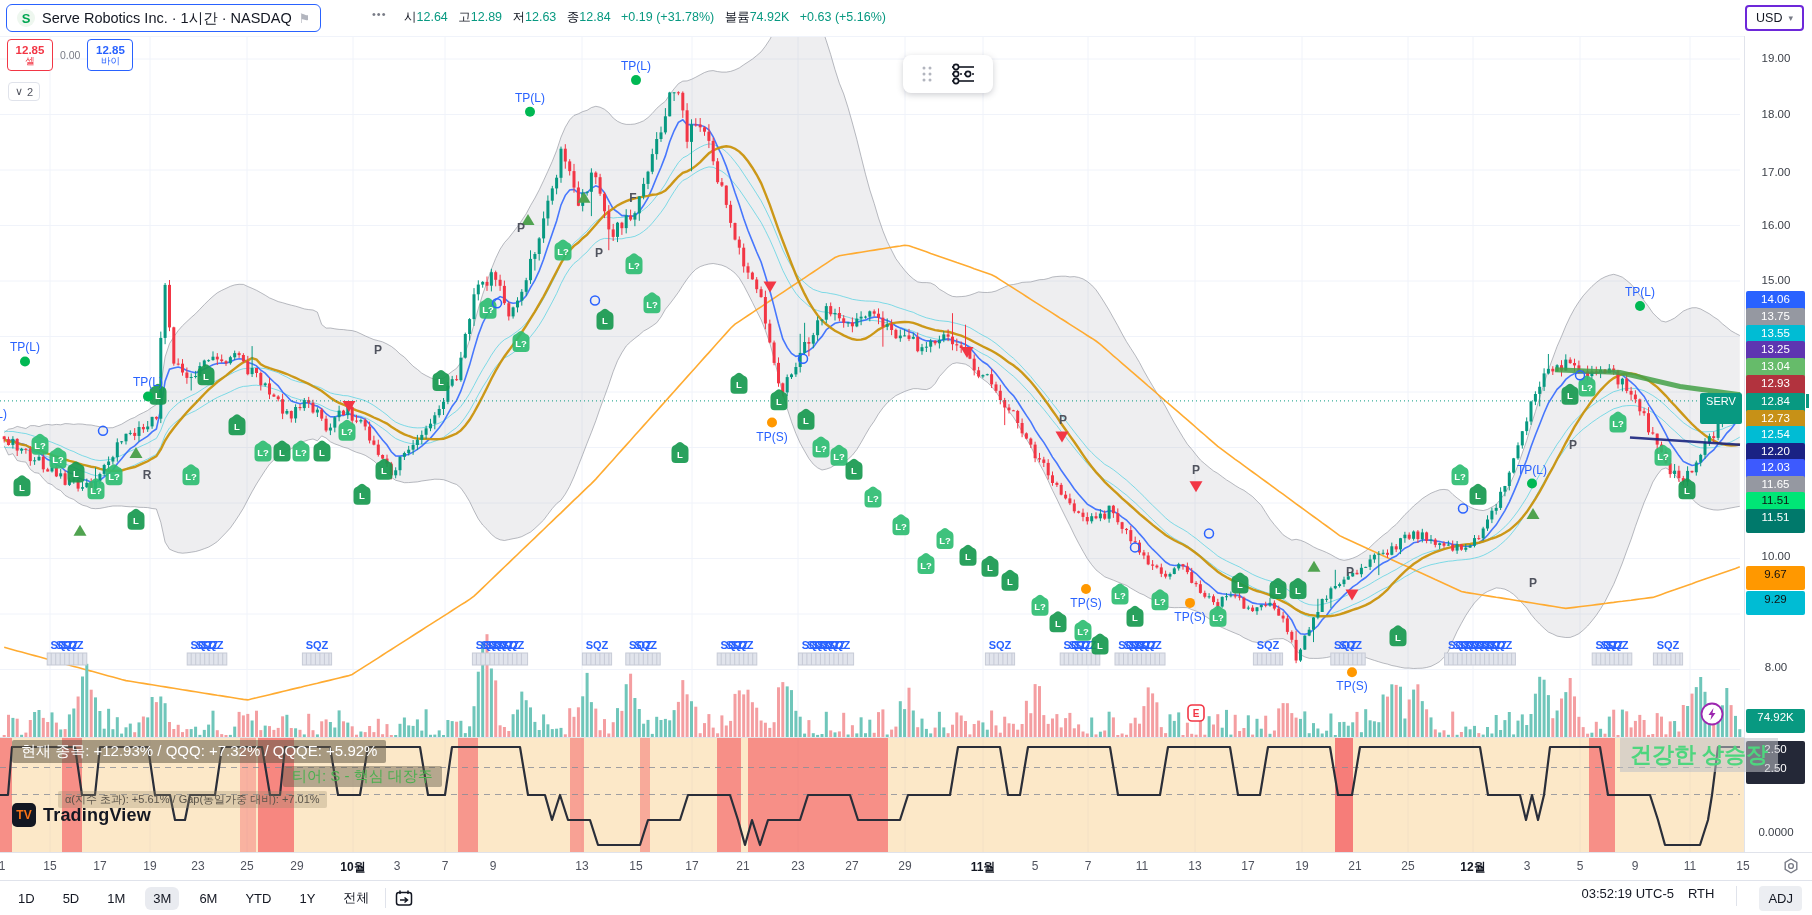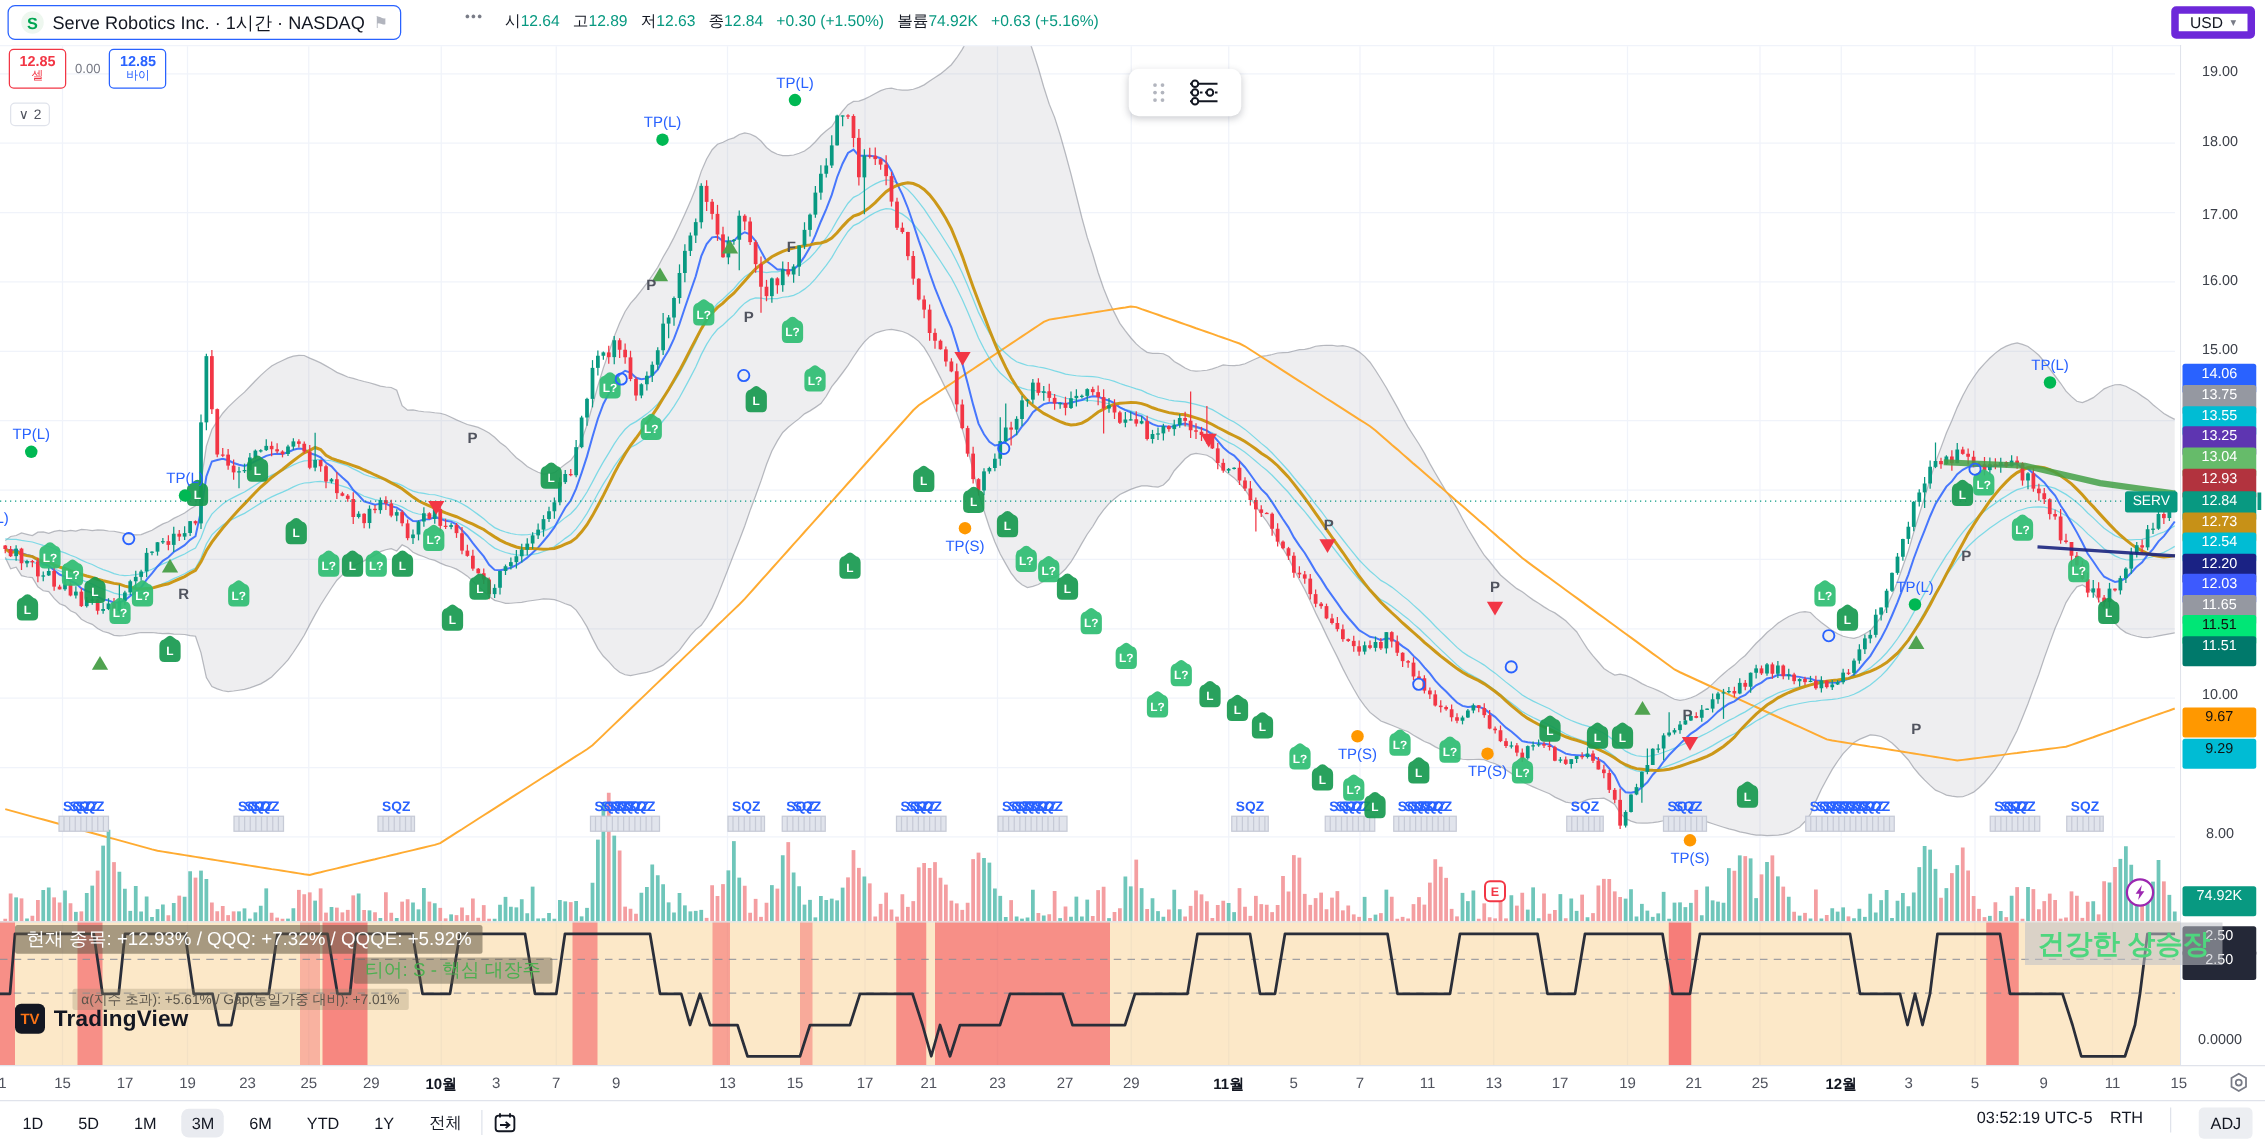--- a/index.html
+++ b/index.html
@@ -12,38 +12,38 @@
   
   .header{position:absolute;left:0;top:0;width:1812px;height:36px;background:#fff;z-index:30;}
   .symbol-btn{position:absolute;left:6px;top:4px;height:28px;display:flex;align-items:center;gap:7px;padding:0 10px;border:1.5px solid #2962ff;border-radius:6px;background:#fff;cursor:pointer;}
   .sym-logo{display:inline-flex;width:18px;height:18px;border-radius:50%;background:#eef7ef;color:#00a651;font-weight:bold;font-size:13px;align-items:center;justify-content:center;}
   .sym-title{font-size:14.5px;color:#131722;white-space:nowrap;}
   .flag{color:#b2b5be;font-size:13px;}
   .more-btn{position:absolute;left:372px;top:8px;color:#787b86;font-size:11px;letter-spacing:1px;cursor:pointer;}
   .ohlc{position:absolute;left:404px;top:9px;font-size:12.5px;white-space:nowrap;}
   .ohlc .lb{color:#131722;margin-left:7px;}
   .ohlc .up{color:#089981;}
-  .usd-btn{position:absolute;right:8px;top:5px;height:26px;display:flex;align-items:center;gap:6px;padding:0 9px;border:6px solid #6d28d9;border-radius:4px;font-size:12.5px;color:#131722;cursor:pointer;background:#fff;}
+  .usd-btn{position:absolute;right:8px;top:5px;height:26px;display:flex;align-items:center;gap:6px;padding:0 9px;border:2px solid #6d28d9;border-radius:4px;font-size:12.5px;color:#131722;cursor:pointer;background:#fff;}
   .usd-btn .chev{color:#787b86;font-size:9px;}
   
   .trade{position:absolute;left:7px;top:39px;display:flex;align-items:center;gap:7px;z-index:30;}
   .tbtn{width:46px;height:32px;border-radius:4px;background:#fff;display:flex;flex-direction:column;align-items:center;justify-content:center;line-height:1.05;cursor:pointer;}
   .tbtn .p{font-size:11.5px;font-weight:bold;}
   .tbtn .l{font-size:9.5px;}
   .sell{border:1.5px solid #f23645;color:#f23645;}
   .buy{border:1.5px solid #2962ff;color:#2962ff;}
   .spread{font-size:10.5px;color:#787b86;}
   .collapse-chip{position:absolute;left:8px;top:82px;height:19px;display:flex;align-items:center;gap:4px;padding:0 6px;border:1px solid #e0e3eb;border-radius:4px;background:#fff;font-size:11px;color:#50535e;z-index:30;cursor:pointer;}
   
   .pill{position:absolute;left:903px;top:55px;width:90px;height:38px;background:#fff;border-radius:8px;box-shadow:0 2px 6px rgba(60,64,80,.25);display:flex;align-items:center;justify-content:space-evenly;z-index:30;}
   
   .price-axis{position:absolute;left:1745px;top:36px;width:67px;height:816px;background:#fff;z-index:20;cursor:ns-resize;}
   .pa-plain{position:absolute;left:0;width:62px;text-align:center;font-size:11.5px;color:#3c4049;}
   .pa-badge{position:absolute;left:1px;width:59px;height:24px;line-height:16px;text-align:center;font-size:11.5px;border-radius:2px;}
-  .serv-tag{position:absolute;left:1700px;top:393px;width:42px;height:17px;line-height:17px;text-align:center;font-size:11px;color:#fff;background:#089981;border-radius:2px;z-index:21;}
+  .serv-tag{position:absolute;left:1700px;top:393px;width:42px;height:31px;line-height:17px;text-align:center;font-size:11px;color:#fff;background:#089981;border-radius:2px;z-index:21;}
   .last-tick{position:absolute;left:1806px;top:394px;width:3px;height:14px;background:#089981;z-index:21;}
   
   .ov{position:absolute;z-index:22;white-space:nowrap;}
   .ov1{left:12px;top:740px;font-size:15px;color:#fff;background:rgba(96,88,70,.55);padding:2px 9px;border-radius:2px;}
   .ov2{left:283px;top:766px;font-size:15px;color:#4caf50;background:rgba(96,88,70,.45);padding:1px 9px;border-radius:2px;}
   .ov3{left:58px;top:791px;font-size:11px;color:#5a544a;background:rgba(150,135,105,.30);padding:1px 7px;border-radius:2px;}
   .regime{left:1620px;top:738px;font-size:22px;font-weight:bold;color:#4ed67e;background:rgba(190,192,198,.55);padding:2px 10px;}
   .tv-logo{position:absolute;left:12px;top:803px;display:flex;align-items:center;gap:7px;z-index:22;cursor:pointer;}
   .tv-logo .mark{width:24px;height:24px;border-radius:5px;background:#131722;color:#f97316;font-weight:bold;font-size:12px;display:flex;align-items:center;justify-content:center;}
   .tv-logo .txt{font-size:18px;font-weight:bold;color:#131722;letter-spacing:.2px;}
@@ -1704,21 +1704,21 @@
       <span class="sym-logo">S</span>
       <span class="sym-title">Serve Robotics Inc. · 1시간 · NASDAQ</span>
       <span class="flag">⚑</span>
     </div>
     <span class="more-btn">•••</span>
     <div class="ohlc">
       <span class="lb" style="margin-left:0">시</span><span class="up">12.64</span>
       <span class="lb">고</span><span class="up">12.89</span>
       <span class="lb">저</span><span class="up">12.63</span>
       <span class="lb">종</span><span class="up">12.84</span>
-      <span class="up" style="margin-left:7px">+0.30 (+1.50%)</span>
+      <span class="up" style="margin-left:7px">+0.19 (+31.78%)</span>
       <span class="lb">볼륨</span><span class="up">74.92K</span>
       <span class="up" style="margin-left:7px">+0.63 (+5.16%)</span>
     </div>
     <div class="usd-btn">
       <span>USD</span>
       <span class="chev">▾</span>
     </div>
   </div>
 
   <div class="trade">

